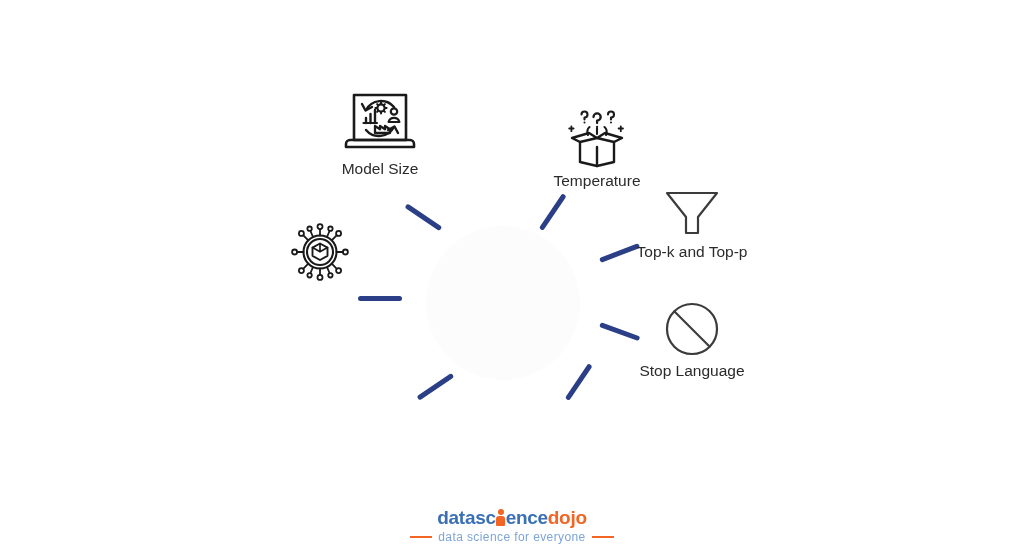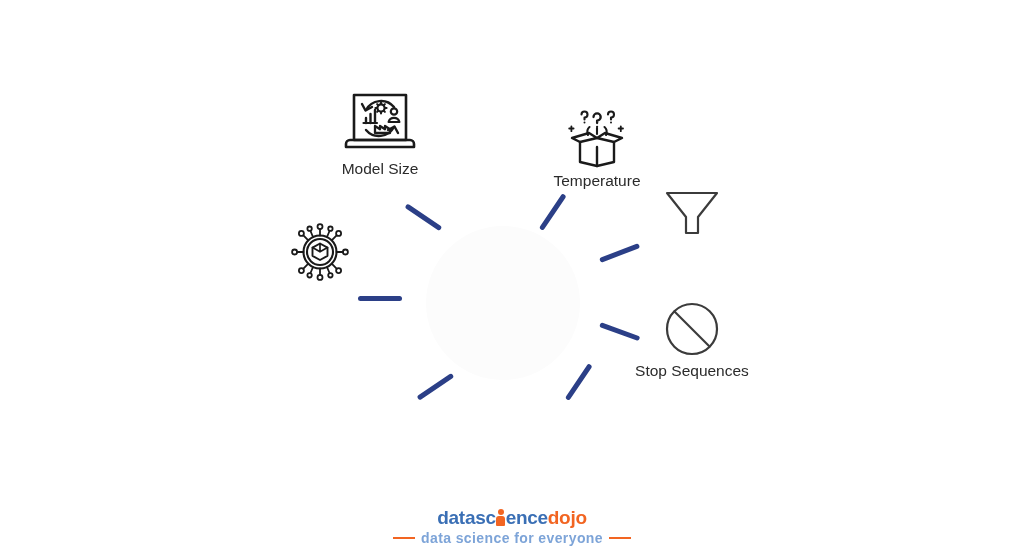--- a/index.html
+++ b/index.html
@@ -50,21 +50,21 @@
     position:absolute;left:1.5px;top:0;width:6px;height:6px;border-radius:50%;background:#f26522;
   }
   #logo .person .body{
     position:absolute;left:0;top:7px;width:9px;height:10px;background:#f26522;
     border-radius:3px 3px 1px 1px;
   }
   #logo .tagline-row{
     margin-top:3px;display:flex;align-items:center;justify-content:center;gap:6px;
   }
   #logo .dash{width:22px;height:2px;background:#f26522;}
-  #logo .tagline{font-size:14px;color:#7da4d8;letter-spacing:.4px;font-weight:bold;}
+  #logo .tagline{font-size:12px;color:#7da4d8;letter-spacing:.4px;}
 
   svg{display:block;overflow:visible;}
 </style>
 </head>
 <body>
 
 <div id="stage">
 
 
   <div class="conn" style="left:406px;top:203px;width:42px;transform:rotate(34deg);"></div>
@@ -152,32 +152,33 @@
     </div>
     <div class="label">Temperature</div>
   </div>
 
   <div class="node" style="left:612px;top:185px;width:160px;">
     <div class="icon" style="height:54px;">
       <svg width="62" height="52" viewBox="0 0 62 52">
         <path d="M6 6 H56 L37 30 V46 H25 V30 Z" fill="none" stroke="#3b3b3b" stroke-width="2.2" stroke-linejoin="round" stroke-linecap="round"></path>
       </svg>
     </div>
+    <div class="label">Top-k and Top-p</div>
   </div>
 
   <div class="node" style="left:612px;top:300px;width:160px;">
     <div class="icon" style="height:58px;">
       <svg width="58" height="58" viewBox="0 0 58 58">
         <g fill="none" stroke="#3b3b3b" stroke-width="2.2" stroke-linecap="round">
           <circle cx="29" cy="29" r="25"></circle>
           <line x1="11.5" y1="11.5" x2="46.5" y2="46.5"></line>
         </g>
       </svg>
     </div>
-    <div class="label">Stop Sequences</div>
+    <div class="label">Stop Language</div>
   </div>
 
 
 
   <div class="node" style="left:240px;top:218px;width:160px;">
     <div class="icon" style="height:66px;">
       <svg width="64" height="64" viewBox="0 0 64 64">
         <g fill="none" stroke="#1a1a1a" stroke-width="2.1" stroke-linejoin="round" stroke-linecap="round">
           <circle cx="32" cy="32" r="16.5"></circle>
           <circle cx="32" cy="32" r="13"></circle>

